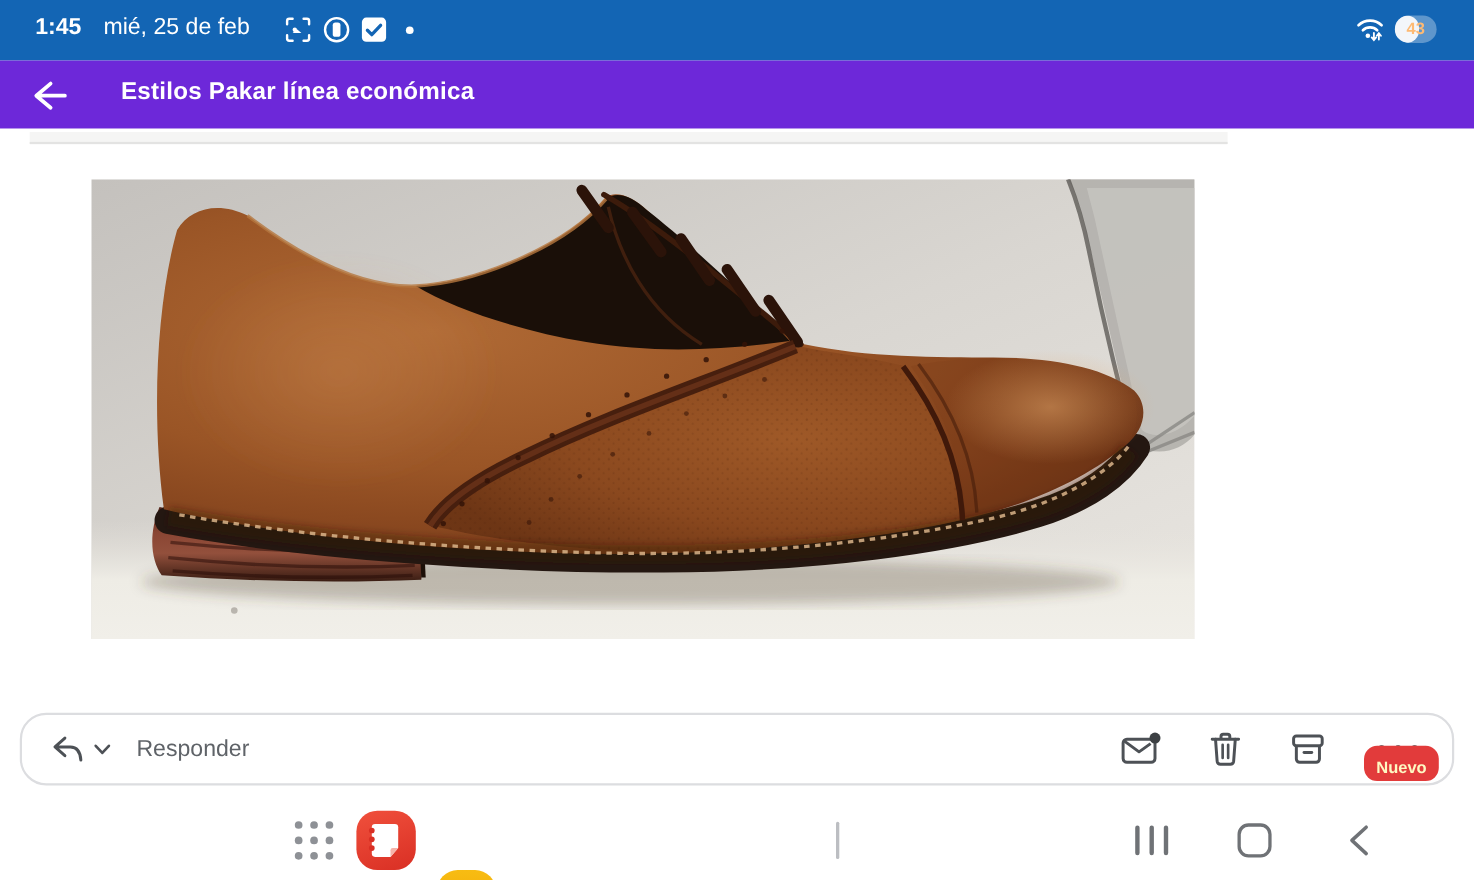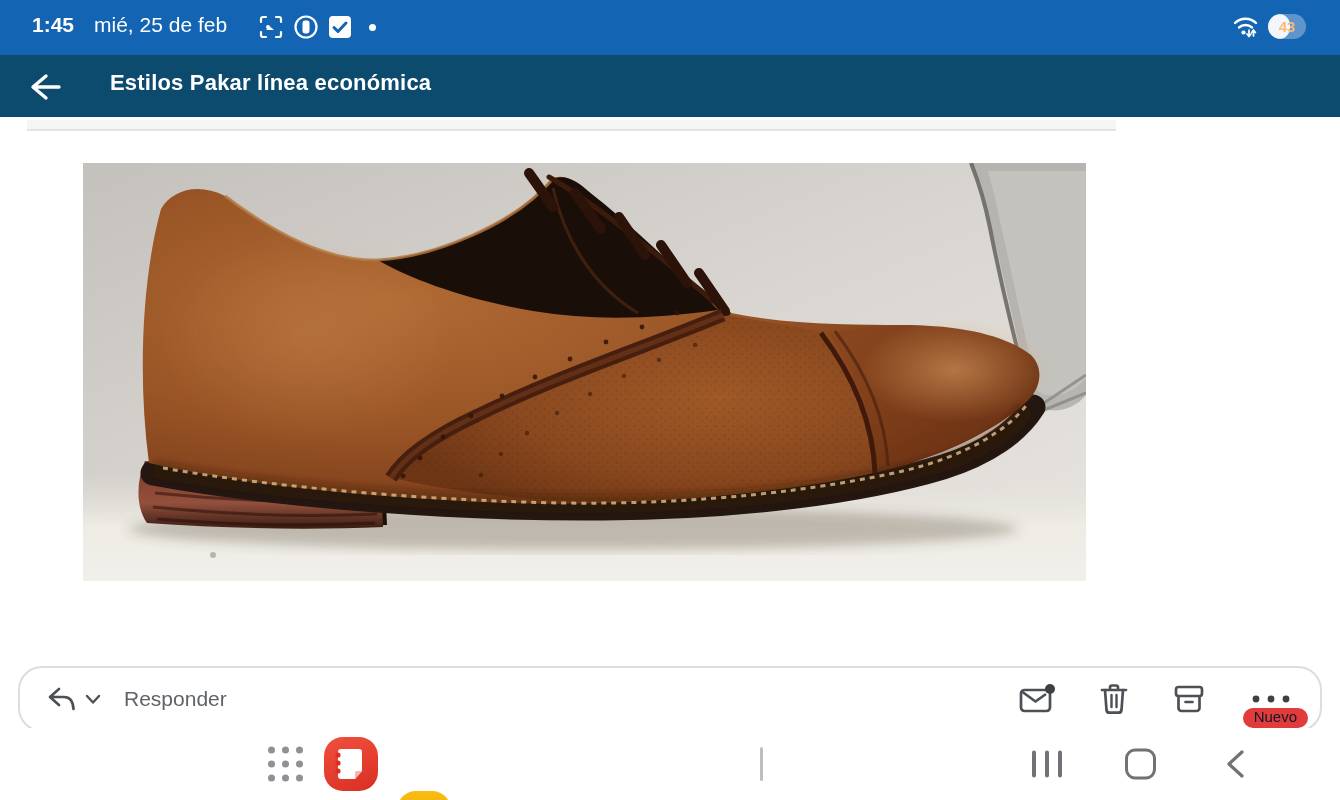--- a/index.html
+++ b/index.html
@@ -15,42 +15,42 @@
   .sb-dot { width:7px; height:7px; border-radius:50%; background:#fff; margin-left:8px; }
   .sb-right { position:absolute; right:34px; top:13px; display:flex; align-items:center; gap:9px; }
   .battery-pill { position:relative; width:38px; height:25px; border-radius:13px;
     background:rgba(255,255,255,.32); overflow:hidden; }
   .battery-fill { position:absolute; left:0; top:0; bottom:0; width:58%;
     background:#f3f6fa; border-radius:13px; }
   .battery-txt { position:absolute; inset:0; display:flex; align-items:center; justify-content:center;
     font-size:15px; font-weight:bold; color:#fdba74; }
 
   
-  #app-header { position:absolute; top:55px; left:0; width:1340px; height:62px; background:#0c4a6e; }
+  #app-header { position:absolute; top:55px; left:0; width:1340px; height:62px; background:#6d28d9; }
   #app-header .title { position:absolute; left:110px; top:15px; color:#fff;
     font-size:22px; font-weight:bold; letter-spacing:.2px; }
   .back-btn { position:absolute; left:24px; top:12px; width:40px; height:40px; }
 
   
   #content { position:absolute; top:117px; left:0; width:1340px; height:611px; background:#fff; }
   .card-strip { position:absolute; left:27px; top:3px; width:1089px; height:11px;
     background:#f5f5f4; border-bottom:2px solid #e3e3e2; }
   #photo { position:absolute; left:83px; top:46px; width:1003px; height:418px; }
   #photo svg { display:block; }
 
   
   #reply-bar { position:absolute; left:18px; top:648px; width:1304px; height:66px;
     background:#fff; border:2px solid #dcdde0; border-radius:24px;
-    display:flex; align-items:center;margin-top:18px; }
+    display:flex; align-items:center; }
   .reply-left { display:flex; align-items:center; padding-left:24px; gap:6px; }
   .reply-label { font-size:21px; color:#5f6368; margin-left:16px; }
   .reply-right { position:absolute; right:26px; top:0; height:100%;
     display:flex; align-items:center; gap:42px; }
-  .badge-nuevo { position:absolute; right:12px; bottom:2px; background:#e23b3b; color:#0f172a;
-    font-size:15px; padding:0 11px 3px; border-radius:12px; }
+  .badge-nuevo { position:absolute; right:12px; bottom:2px; background:#e23b3b; color:#fef9c3;
+    font-size:15px; padding:12px 11px 3px; border-radius:12px;font-weight:bold; }
 
   
   #taskbar { position:absolute; top:728px; left:0; width:1340px; height:72px; background:#fff; }
   .tb { position:absolute; top:50%; transform:translateY(-50%); }
   .sq { width:54px; height:54px; border-radius:19px; position:relative; overflow:hidden; }
   .tb-sep { position:absolute; left:760px; top:50%; transform:translateY(-50%);
     width:3px; height:34px; border-radius:2px; background:#bcbec2; }
 
   
   .drawer { display:grid; grid-template-columns:repeat(3,7px); grid-template-rows:repeat(3,7px);

